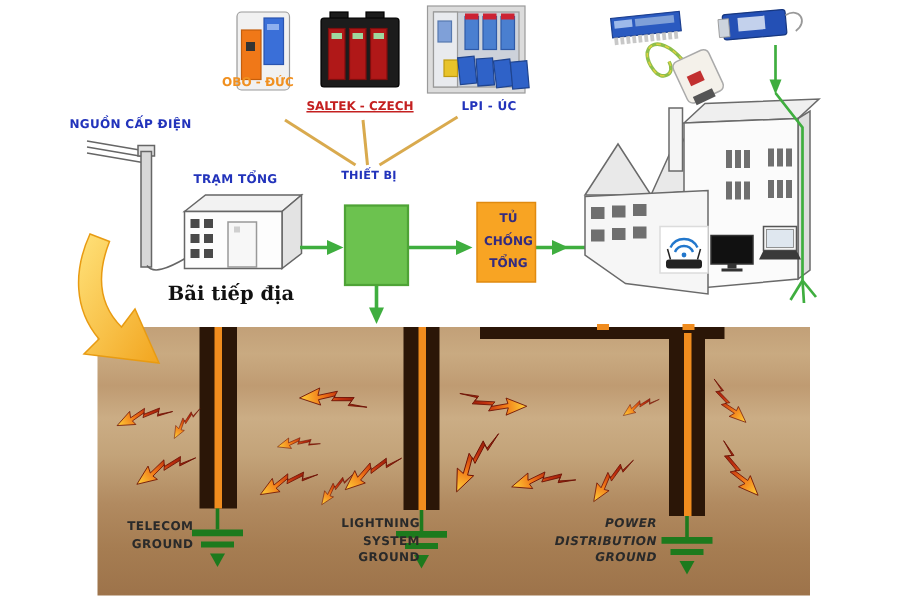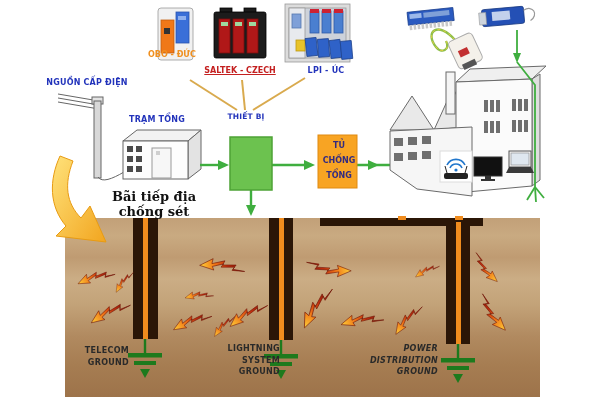--- a/index.html
+++ b/index.html
@@ -293,21 +293,20 @@
 </div>
 
 <div class="lbl cab" style="left:318px;top:138px;width:42px;">
   <div>TỦ</div>
   <div>CHỐNG</div>
   <div>TỔNG</div>
 </div>
 
 <div class="lbl note" style="left:70px;top:189px;width:88px;margin-left:40px;">
   <div>Bãi tiếp địa</div>
-  <div>chống sét</div>
 </div>
 
 <div class="lbl gnd" style="left:59px;top:345px;width:70px;">
   <div>TELECOM</div>
   <div>GROUND</div>
 </div>
 <div class="lbl gnd" style="left:210px;top:343px;width:70px;">
   <div>LIGHTNING</div>
   <div>SYSTEM</div>
   <div>GROUND</div>

